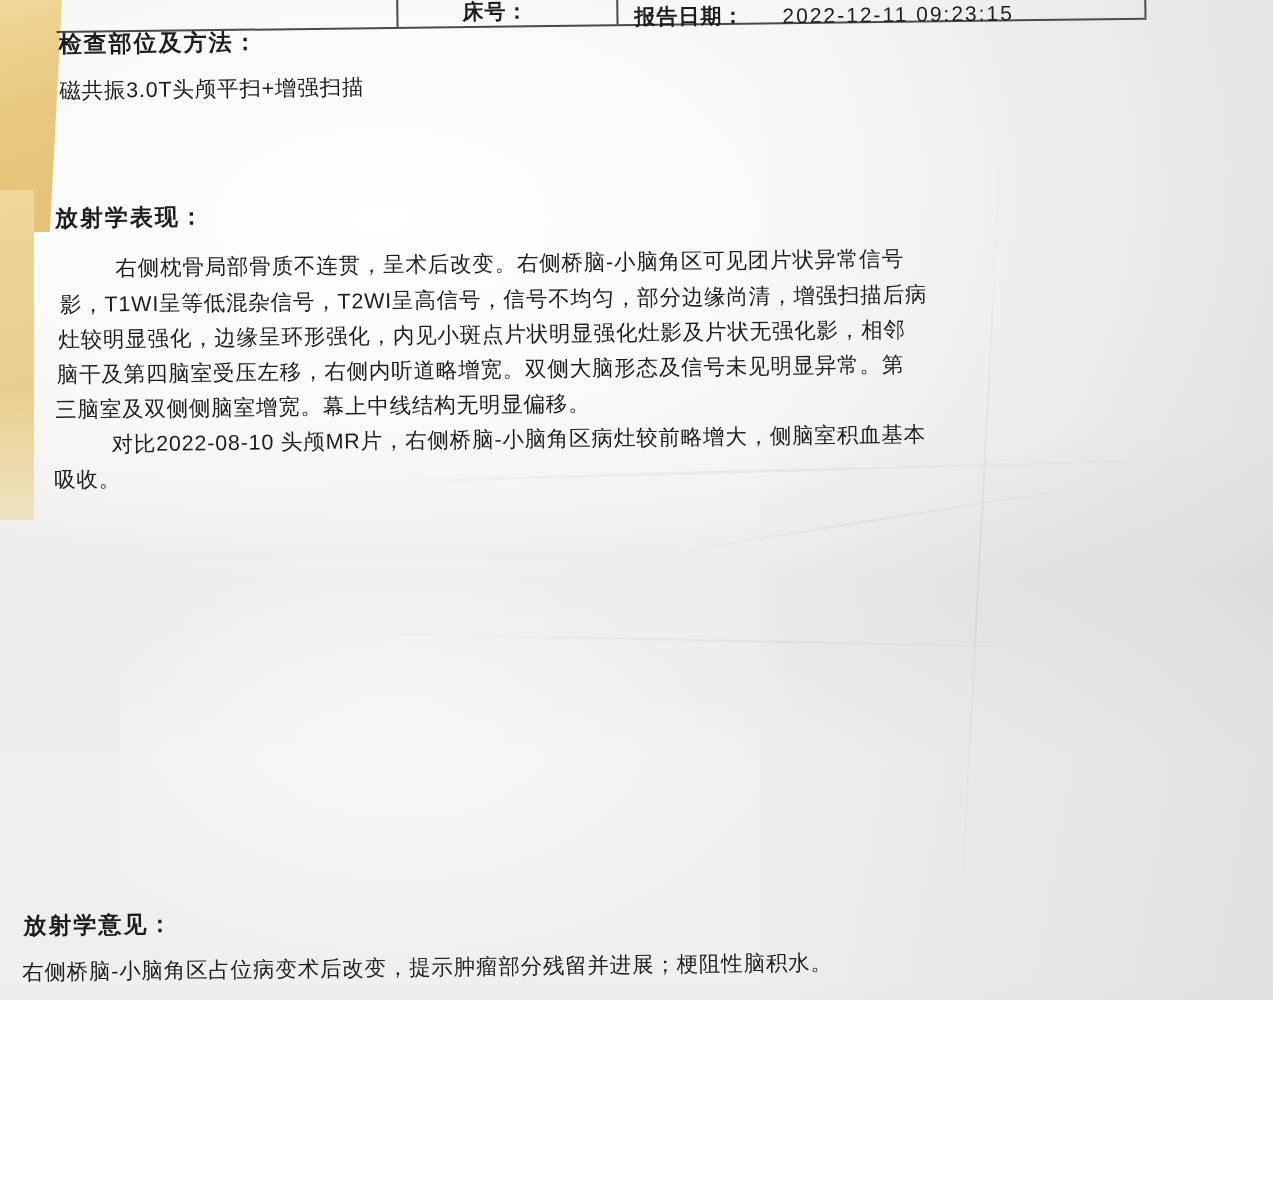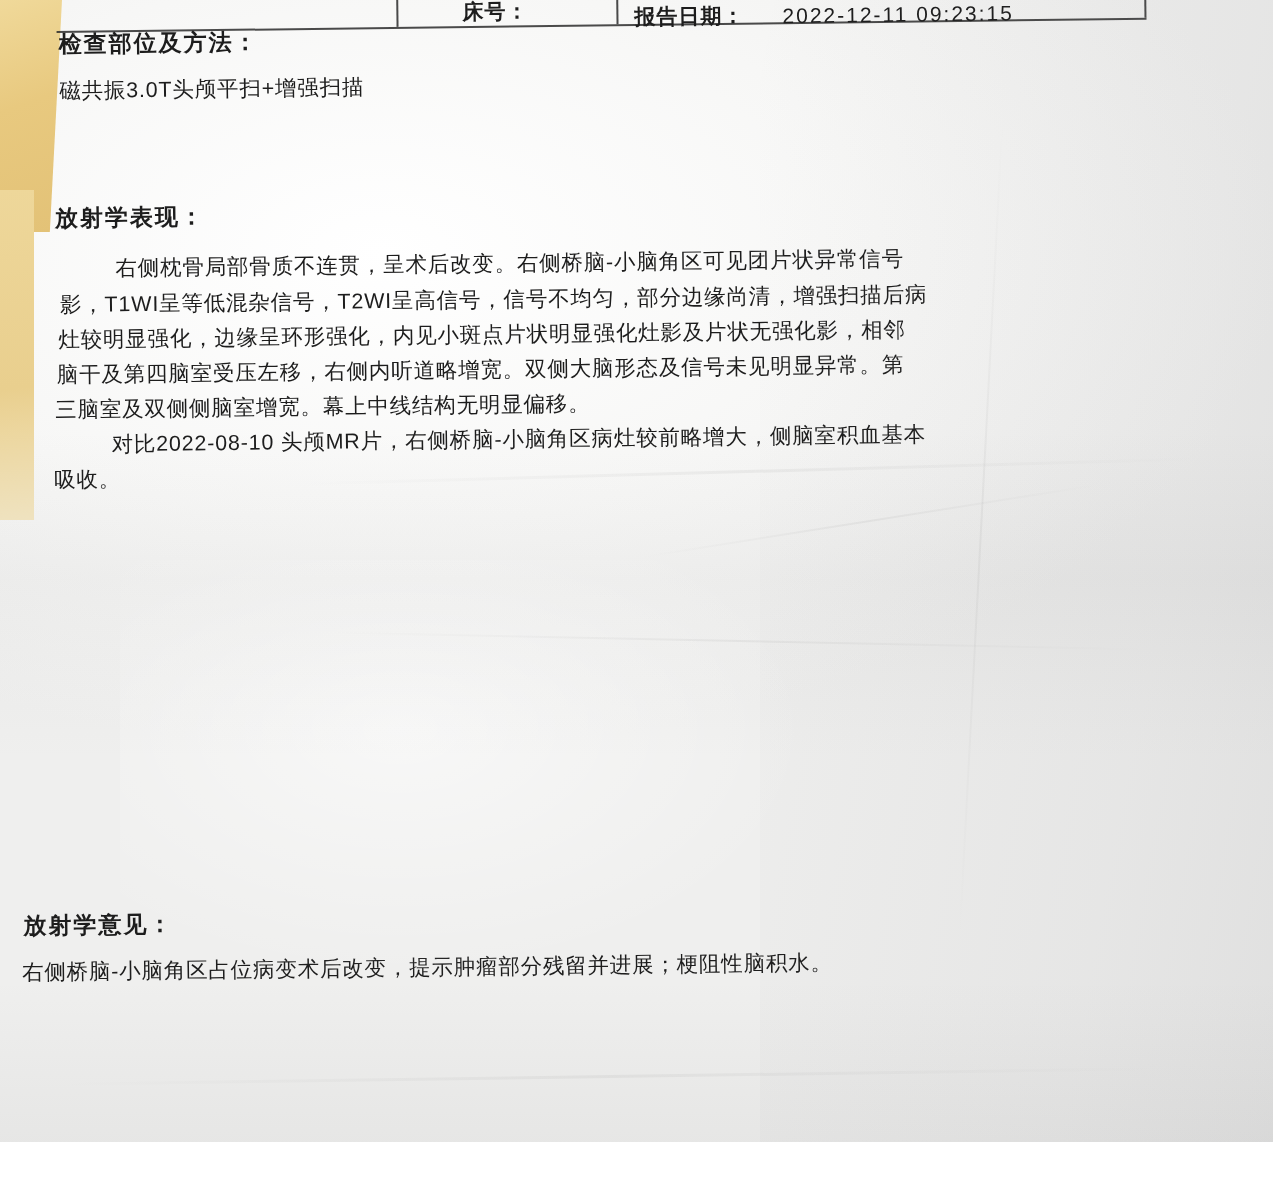--- a/index.html
+++ b/index.html
@@ -11,21 +11,21 @@
     width: 1273px;
     height: 1180px;
     overflow: hidden;
     font-family: "Liberation Sans", "DejaVu Sans", sans-serif;
   }
 
   
   #page {
     position: relative;
     width: 1273px;
-    height: 1142px;
+    height: 1000px;
     background:
       radial-gradient(ellipse 900px 500px at 30% 22%, #ffffff 0%, #f7f7f6 55%, #efefee 100%),
       linear-gradient(115deg, #f2f2f0 0%, #fbfbfa 25%, #f4f4f2 60%, #ececeb 100%);
     overflow: hidden;
   }
 
   
   .bg-strip {
     position: absolute;
     left: 0;

